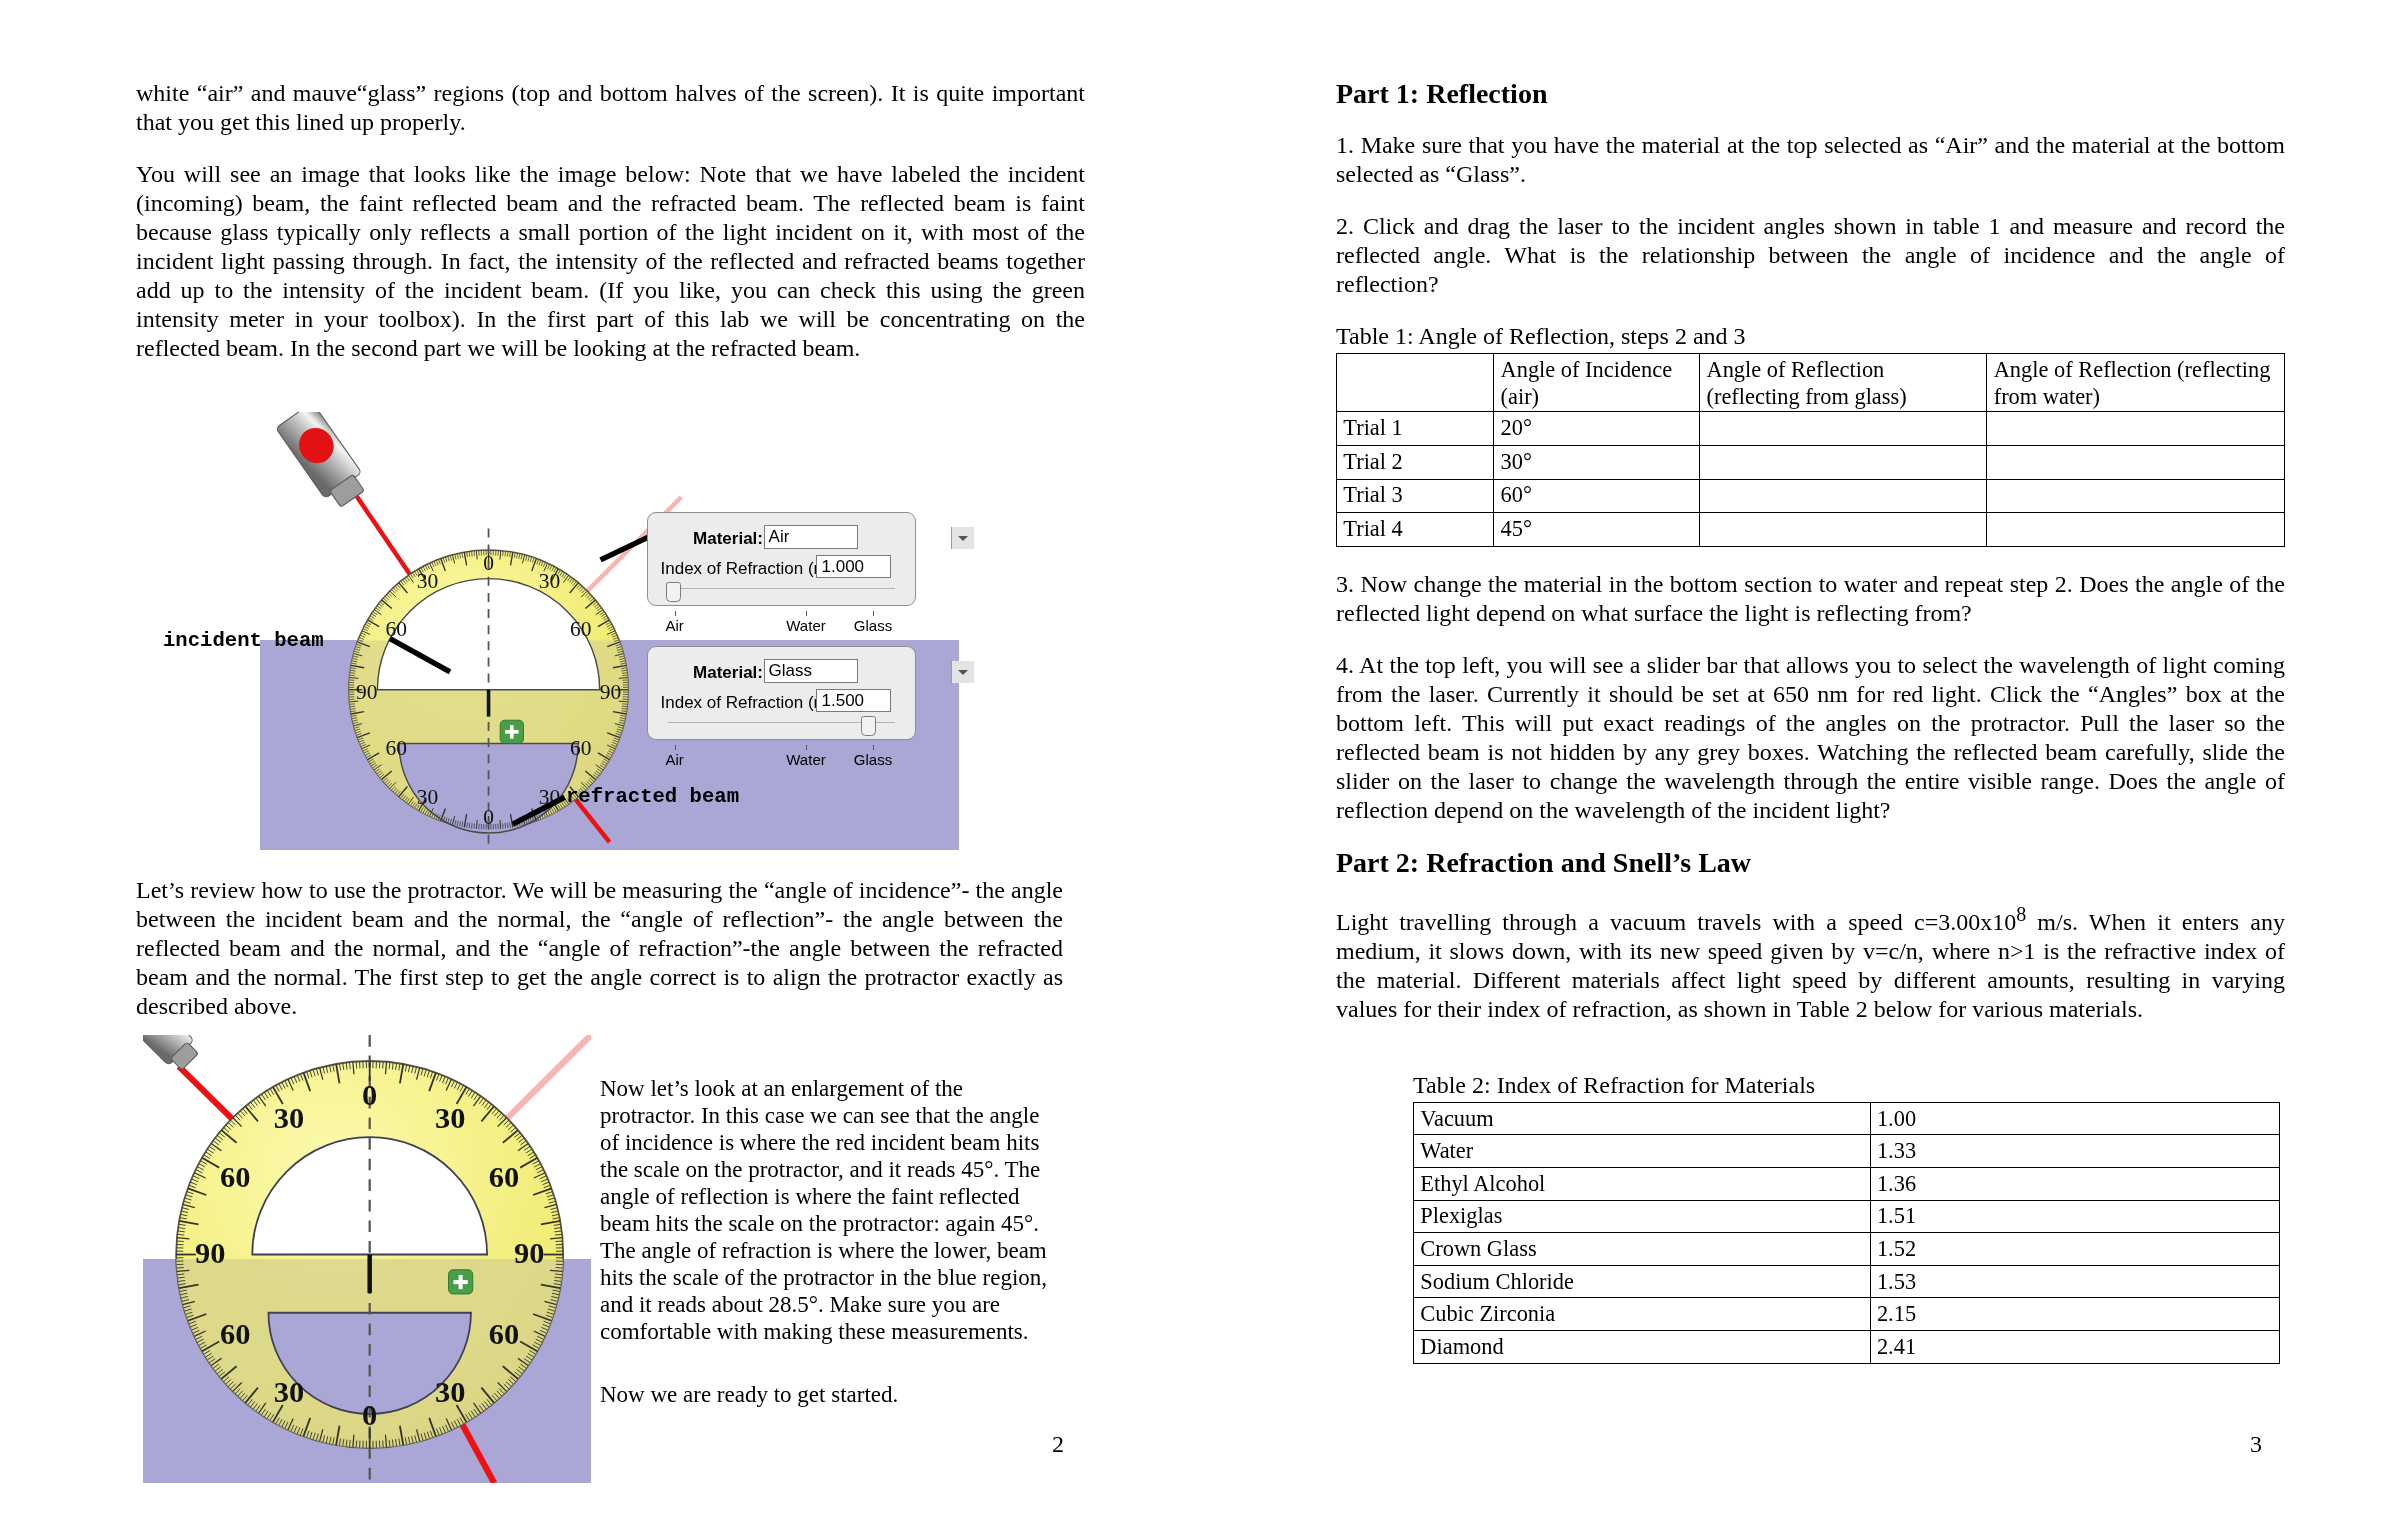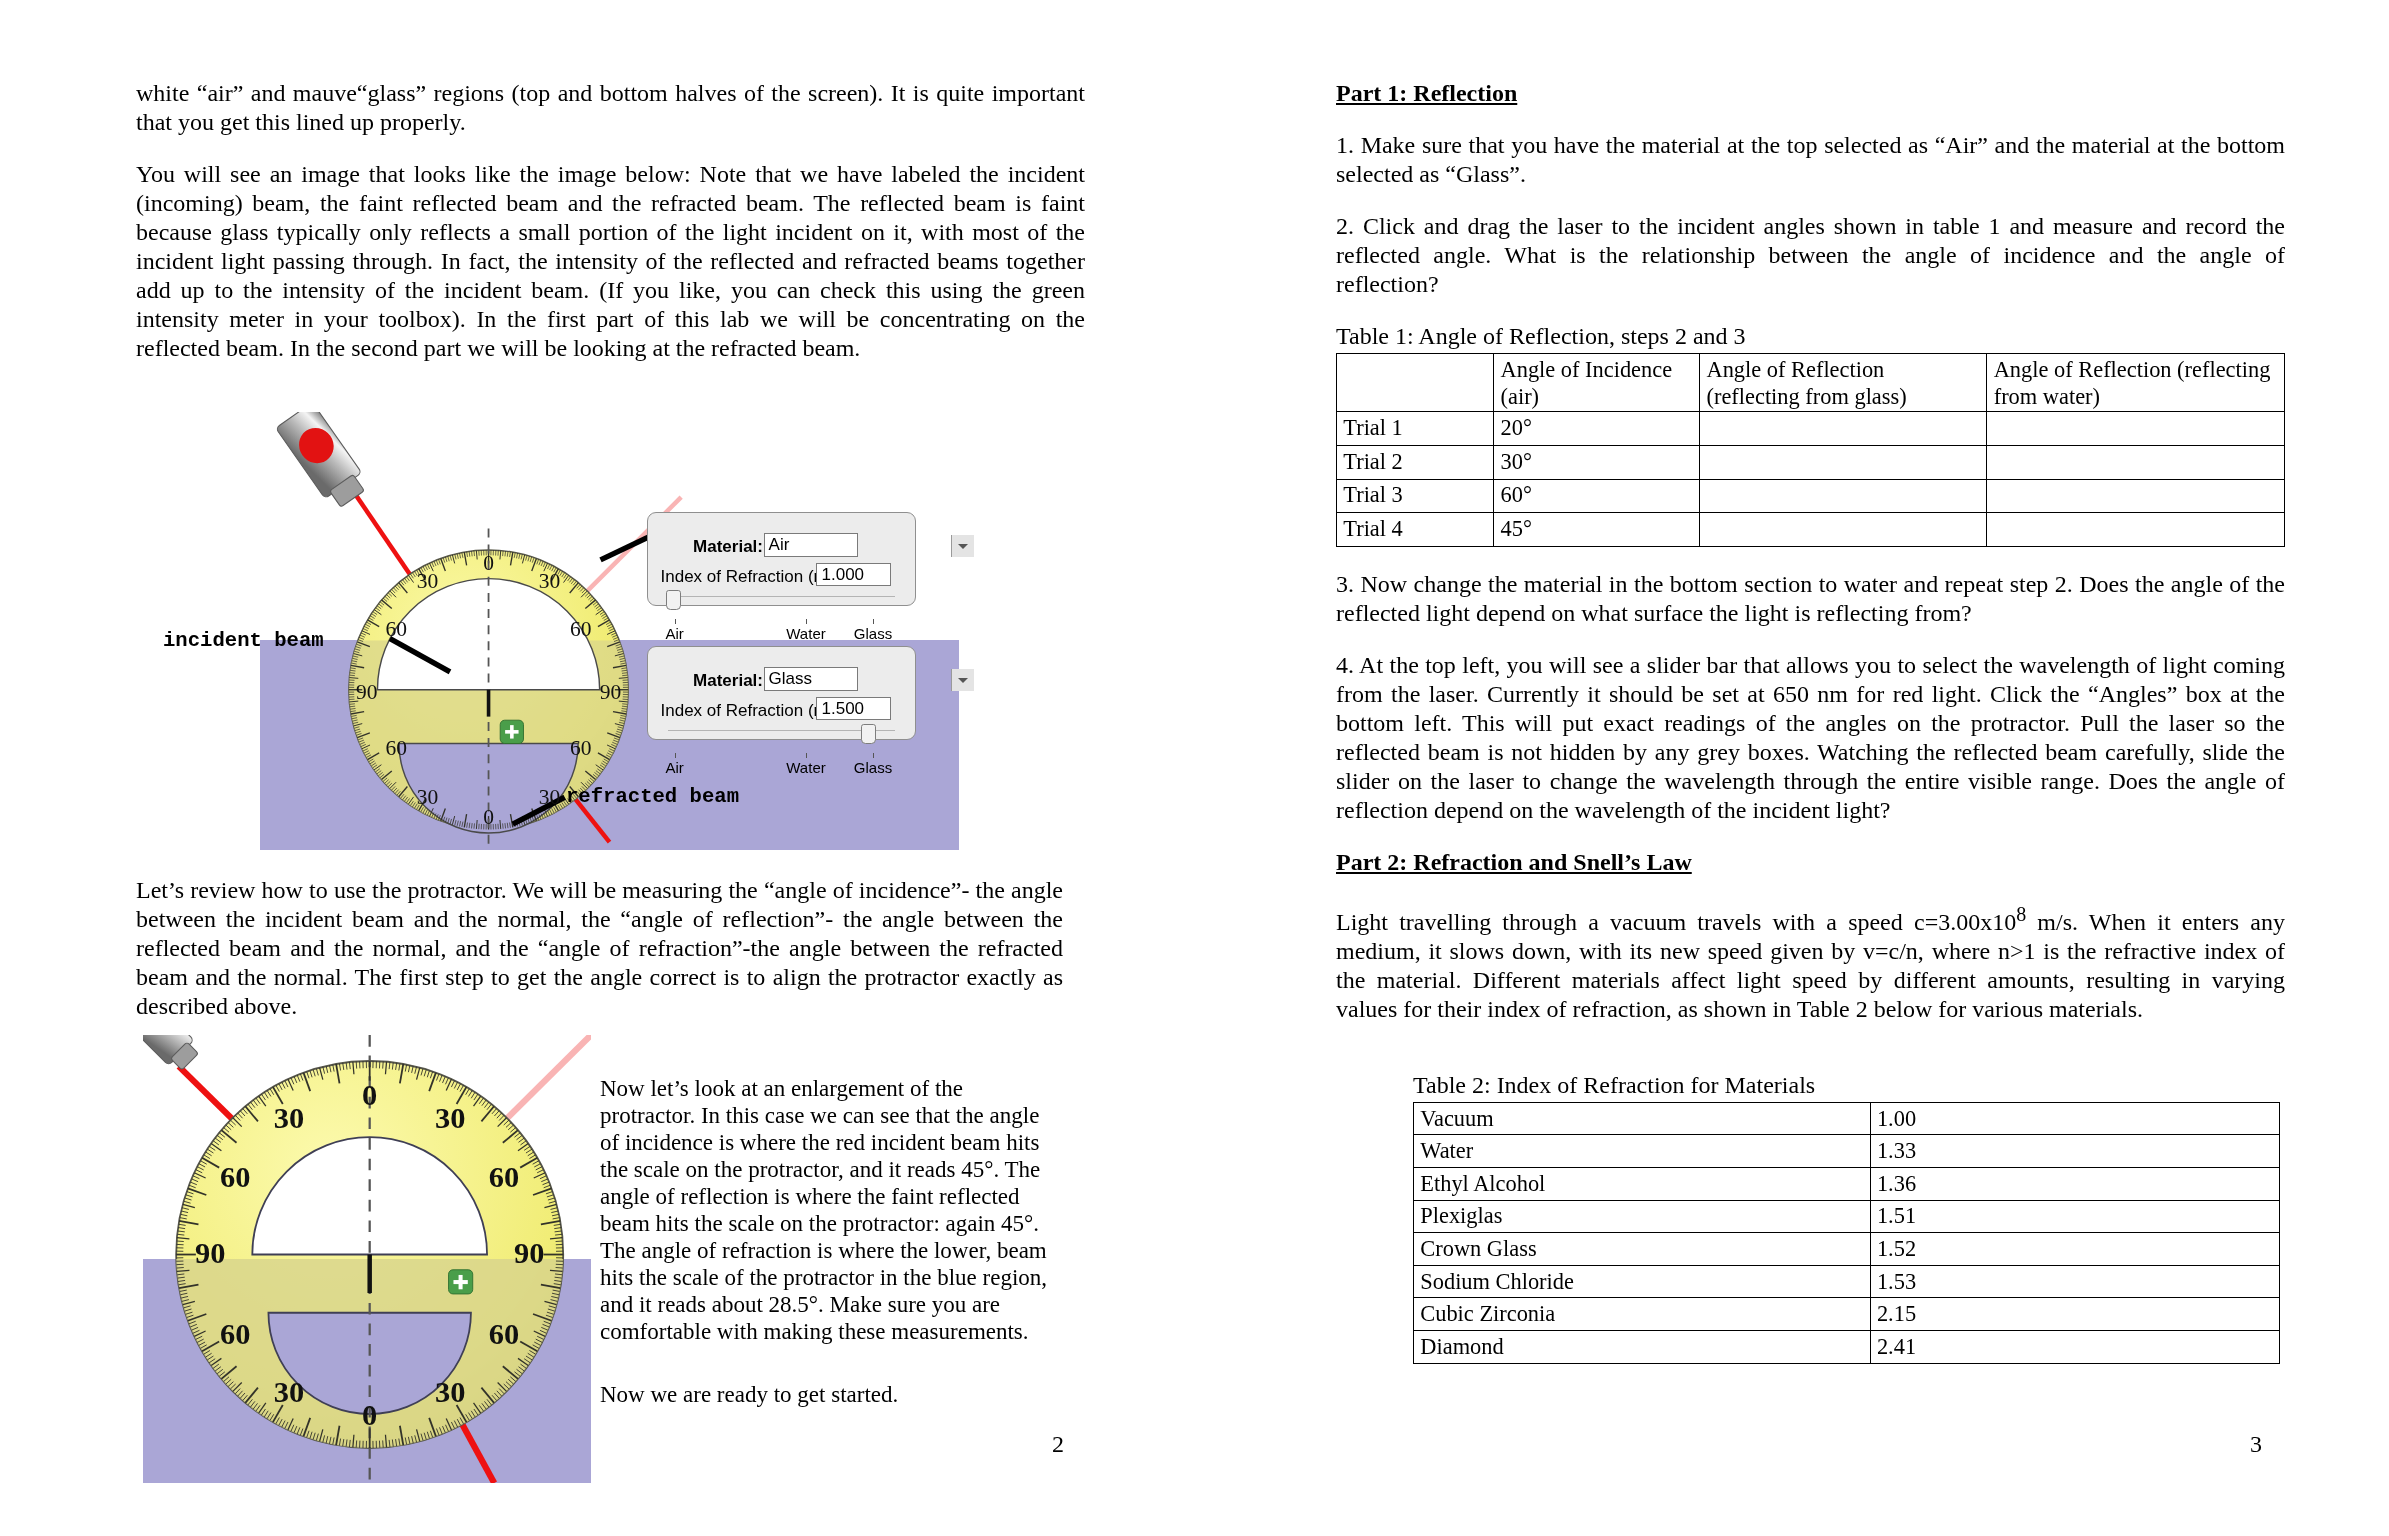--- a/index.html
+++ b/index.html
@@ -19,24 +19,23 @@
   .col-right{left:1336px;}
 
   .para{
     font-size:24px;
     line-height:29px;
     text-align:justify;
     margin:0 0 23px 0;
   }
   .para.nojust{text-align:left;margin-top:36px;}
   .heading{
-    font-size:24px;
+    font-size:28px;
     line-height:29px;
     font-weight:bold;
-    text-decoration:underline;
     margin:0 0 23px 0;
   }
   .tablecap{font-size:24px;line-height:29px;margin:0 0 1.8px 0;}
 
   
   table{border-collapse:collapse;width:100%;font-size:22.4px;line-height:27px;}
   table td,table th{
     border:1.3px solid #000;
     padding:1.8px 6.3px;
     vertical-align:top;
@@ -73,21 +72,21 @@
 
   
   .panel{
     position:absolute;
     background:#ececec;
     border:1.8px solid #8f8f8f;
     border-radius:9px;
     font-family:"Liberation Sans","DejaVu Sans",sans-serif;
     box-sizing:border-box;
   }
-  .panel .row1{position:relative;height:30px;margin-top:20px;}
+  .panel .row1{position:relative;height:30px;margin-top:12px;}
   .panel .mlabel{
     position:absolute;right:calc(100% - 115px);top:3.6px;
     font-weight:bold;font-size:17px;
   }
   .panel .sel{
     position:absolute;left:116px;top:0;width:94px;height:24px;
     background:#fff;border:0.9px solid #7a7a7a;
     font-size:17px;padding-left:3.6px;box-sizing:border-box;line-height:22.4px;
   }
   .panel .selbtn{

